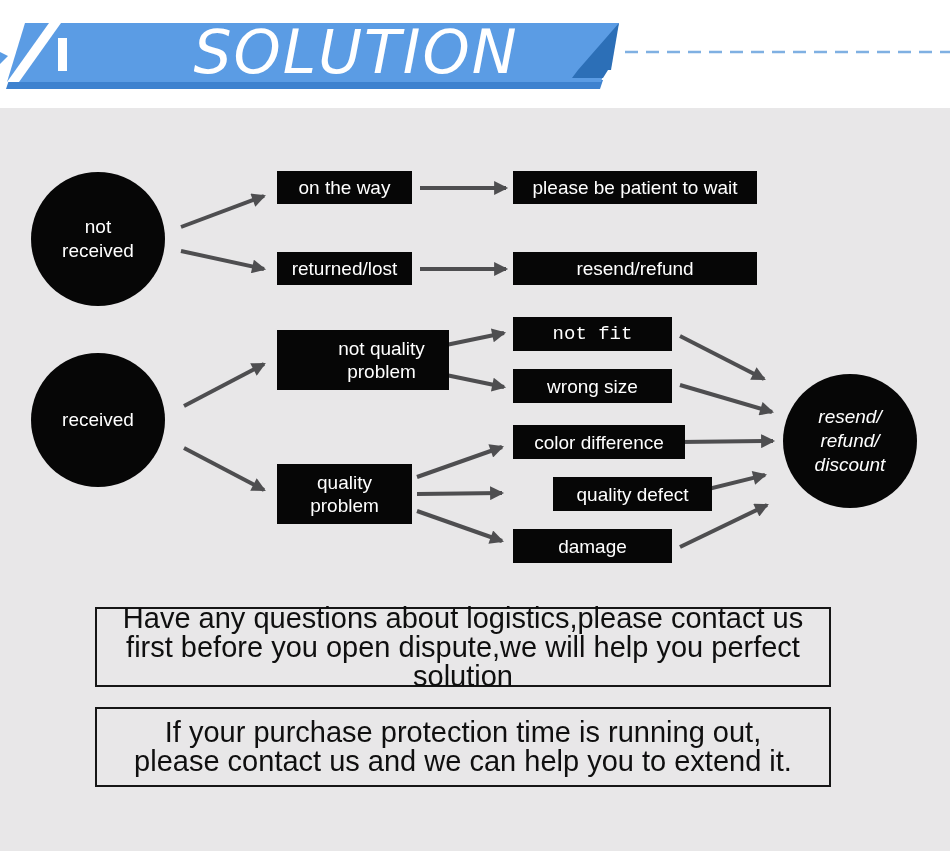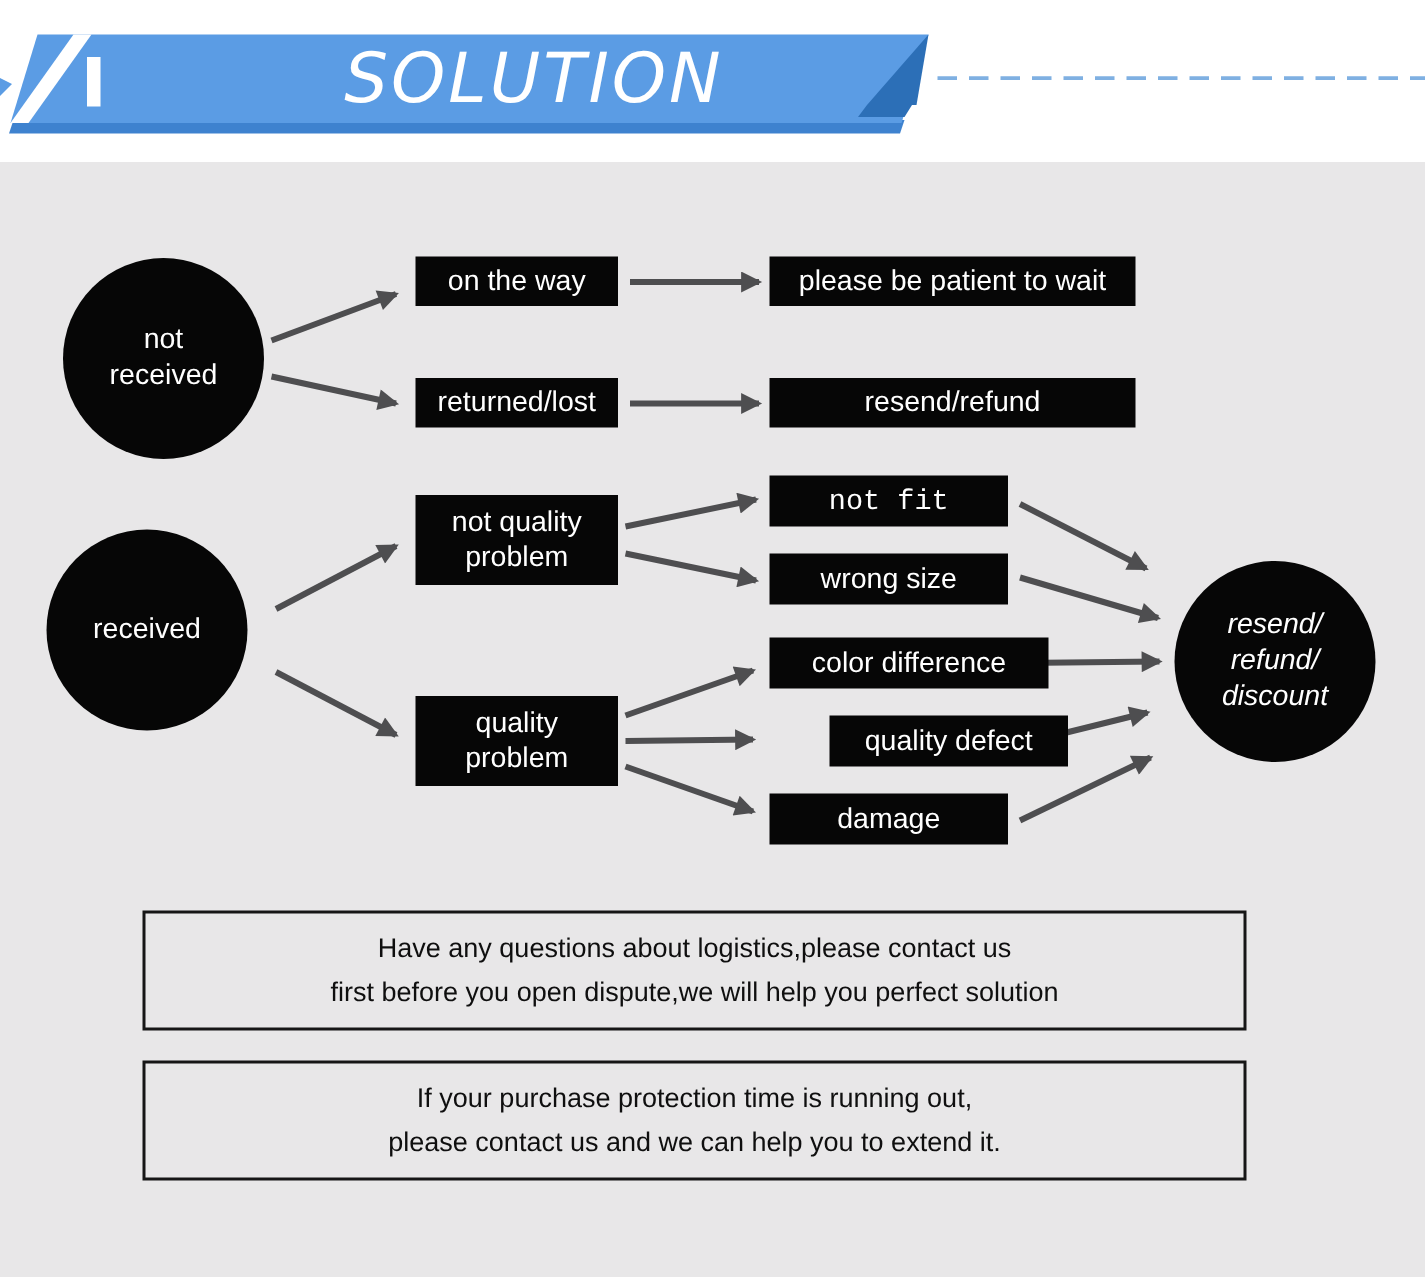--- a/index.html
+++ b/index.html
@@ -21,60 +21,60 @@
   .banner-fold{fill:var(--fold-blue,#2c6fb7);}
   .banner-stripe{fill:#ffffff;}
   .banner-imark{fill:#ffffff;}
   .left-notch{fill:var(--banner-blue,#5b9ce4);}
   .dashed-line{stroke:var(--dash-blue,#7fb0e2);stroke-width:2.5;stroke-dasharray:13 8;fill:none;}
   .header-title{
     position:absolute;left:156px;top:28px;width:400px;
     text-align:center;
     font-family:"DejaVu Sans", sans-serif;
     font-style:italic;
-    font-size:46px;line-height:48px;
+    font-size:60px;line-height:48px;
     letter-spacing:2px;
     color:#ffffff;
   }
   
   .node{
     position:absolute;
     background:var(--node-black,#060606);
     color:#ffffff;
     display:flex;align-items:center;justify-content:center;
     text-align:center;
     font-size:19px;line-height:23px;
     white-space:pre-line;
   }
   .circle{width:134px;height:134px;border-radius:50%;line-height:24px;}
-  #node-not-received{left:42px;top:172px;}
+  #node-not-received{left:31px;top:172px;}
   #node-received{left:31px;top:353px;}
   #node-outcome{left:783px;top:374px;font-style:italic;}
   #node-on-the-way{left:277px;top:171px;width:135px;height:33px;}
   #node-returned-lost{left:277px;top:252px;width:135px;height:33px;}
-  #node-not-quality-problem{left:277px;top:330px;width:135px;height:60px;}
+  #node-not-quality-problem{left:277px;top:330px;width:135px;height:60px;padding-left:37px;}
   #node-quality-problem{left:277px;top:464px;width:135px;height:60px;}
   #node-please-wait{left:513px;top:171px;width:244px;height:33px;}
   #node-resend-refund{left:513px;top:252px;width:244px;height:33px;}
   #node-not-fit{left:513px;top:317px;width:159px;height:34px;font-family:Liberation Mono, monospace;}
   #node-wrong-size{left:513px;top:369px;width:159px;height:34px;}
-  #node-color-difference{left:513px;top:425px;width:186px;height:34px;}
+  #node-color-difference{left:513px;top:425px;width:172px;height:34px;}
   #node-quality-defect{left:513px;top:477px;width:159px;height:34px;margin-left:40px;}
   #node-damage{left:513px;top:529px;width:159px;height:34px;}
   
   .arrows{position:absolute;left:0;top:0;}
   .arrow{stroke:var(--arrow-gray,#4e4e50);stroke-width:4;fill:none;}
   .arrowhead{fill:var(--arrow-gray,#4e4e50);}
   
   .note{
     position:absolute;left:95px;width:732px;height:76px;
     border:2px solid #161616;
     display:flex;align-items:center;justify-content:center;
     text-align:center;
-    font-size:18px;line-height:29px;
+    font-size:29px;line-height:29px;
     color:#0f0f0f;
     white-space:pre-line;
   }
   #note-logistics{top:607px;}
   #note-protection{top:707px;}
 </style>
 </head>
 <body>
 
 <div class="page">

